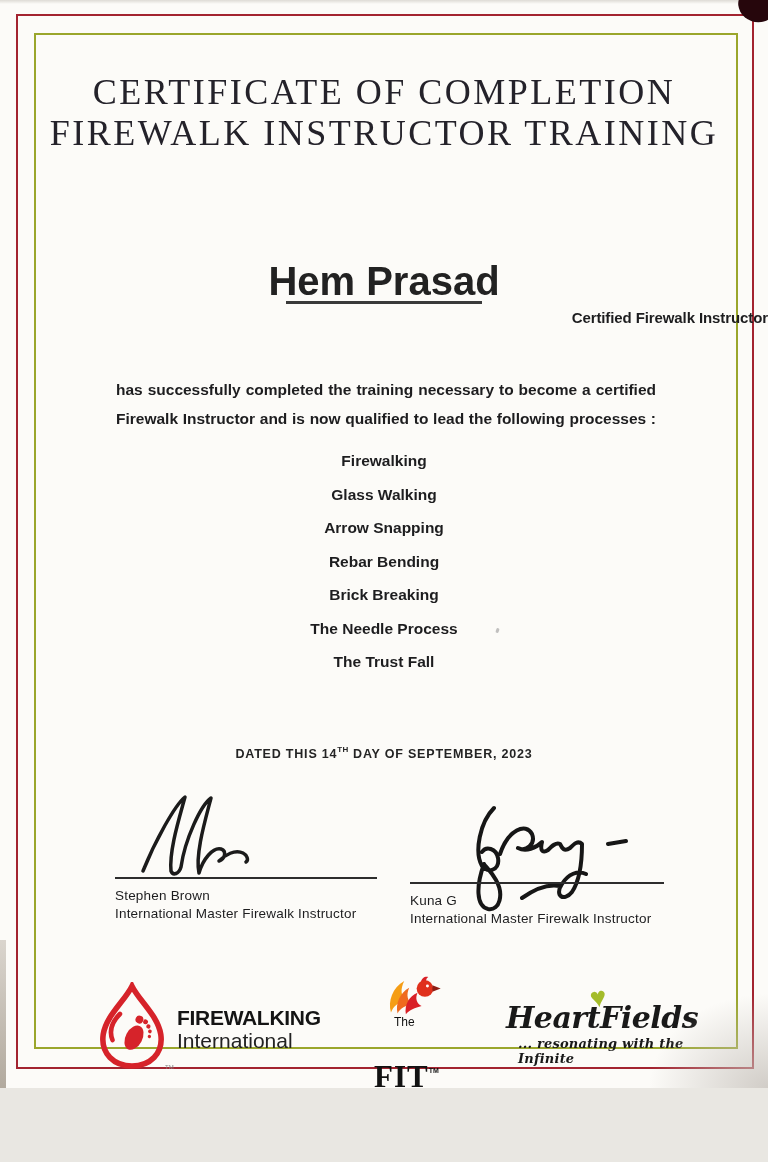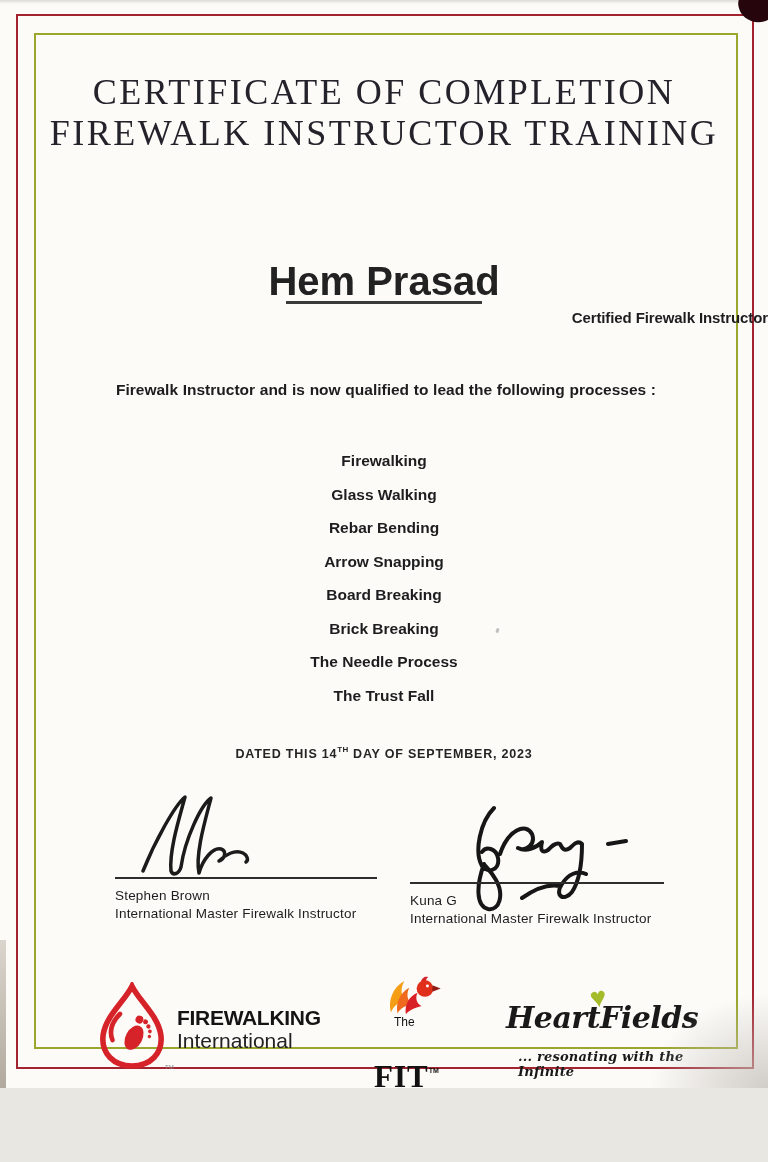--- a/index.html
+++ b/index.html
@@ -64,21 +64,21 @@
   .fit-sub1 { font-size:6.5px; font-weight:700; letter-spacing:2.6px; margin-top:6px; white-space:nowrap; }
   .fit-sub2 { font-size:11px; font-weight:900; letter-spacing:3.8px; margin-top:1px; white-space:nowrap; }
 
   
   .logo-hf { position:absolute; left:506px; top:988px; width:210px; color:#191919; }
   .hf-heart { position:absolute; left:84px; top:-4px; font-size:28px; color:#a4bc2a;
     transform:rotate(-8deg); line-height:28px; }
   .hf-name { font-family:"DejaVu Serif", serif; font-style:italic; font-weight:700;
     font-size:30px; line-height:34px; margin-top:13px; letter-spacing:-0.5px; }
   .hf-tagline { font-family:"DejaVu Serif", serif; font-style:italic; font-weight:600;
-    font-size:13px; margin-top:14px; margin-left:12px; letter-spacing:0.2px; }
+    font-size:13px; margin-top:1px; margin-left:12px; letter-spacing:0.2px; }
 
   
   .artifact { position:absolute; pointer-events:none; }
   .artifact-top { top:0; left:0; right:0; height:4px; background:linear-gradient(#dedbd5, rgba(255,255,255,0)); }
   .artifact-corner-blob { top:-12px; right:-8px; width:38px; height:34px; background:#26060c;
     border-radius:50%; transform:rotate(20deg); }
   .artifact-br-shadow { right:0; bottom:0; width:120px; height:95px;
     background:radial-gradient(ellipse at 100% 100%, #c6c1bb 0%, rgba(255,255,255,0) 70%); opacity:0.8; }
   .artifact-left-strip { left:0; top:940px; width:6px; height:222px;
     background:linear-gradient(#d4cec6, #8d8272); opacity:0.85; }
@@ -99,29 +99,29 @@
     <div class="title-line">FIREWALK INSTRUCTOR TRAINING</div>
   </div>
 
   <div class="name-block">
     <div class="recipient-name">Hem Prasad</div>
     <div class="name-underline"></div>
     <div class="designation">Certified Firewalk Instructor</div>
   </div>
 
   <div class="body-par">
+    <div class="body-line">has successfully completed the training necessary to become a certified</div>
     <div class="body-line">Firewalk Instructor and is now qualified to lead the following processes :</div>
   </div>
 
   <div class="processes">
     <div class="process">Firewalking</div>
     <div class="process">Glass Walking</div>
+    <div class="process">Arrow Snapping</div>
     <div class="process">Rebar Bending</div>
-    <div class="process">Arrow Snapping</div>
-    <div class="process">Board Breaking</div>
     <div class="process">Brick Breaking</div>
     <div class="process">The Needle Process</div>
     <div class="process">The Trust Fall</div>
   </div>
 
   <div class="date-line">
     <span>DATED THIS 14</span><span class="ordinal">TH</span><span> DAY OF SEPTEMBER, 2023</span>
   </div>
 
   <div class="sig-block sig-left">

